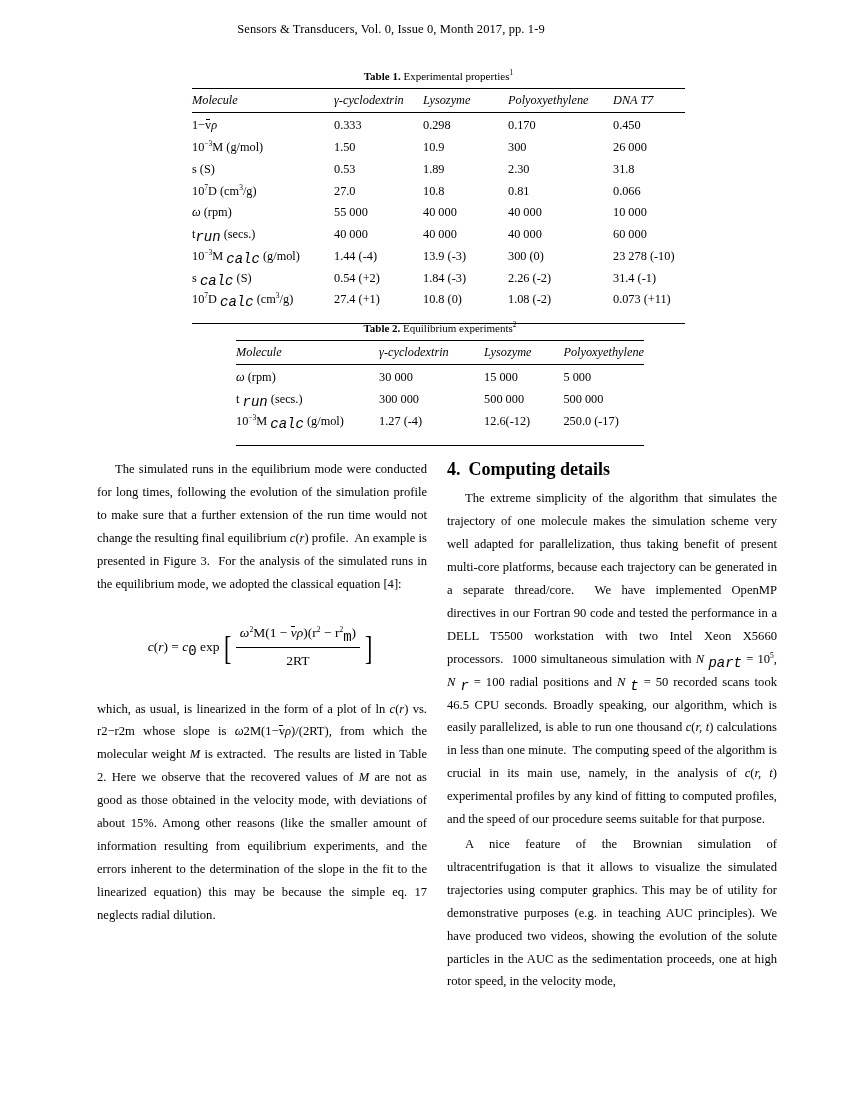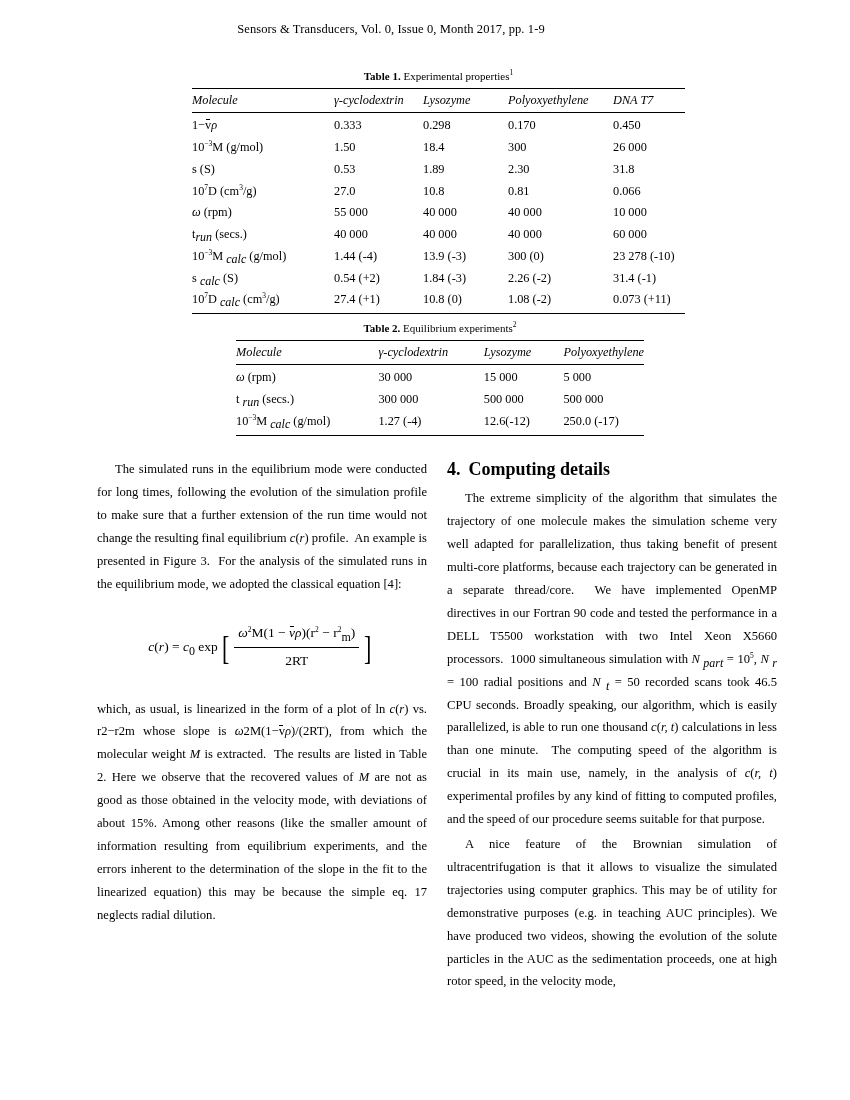--- a/index.html
+++ b/index.html
@@ -39,21 +39,21 @@
   #table2-block { top: 322px; left: 236px; width: 408px; }
 
   .table-caption {
     text-align: center;
     font-size: 11px;
     margin-bottom: 5px;
     line-height: 1.2;
   }
   .table-caption b { font-weight: bold; }
   sup { font-size: 7.5px; vertical-align: super; line-height: 0; }
-  sub { font-size: 12px; vertical-align: sub; line-height: 0; }
+  sub { font-size: 14px; vertical-align: sub; line-height: 0; font-family: Liberation Mono, monospace; }
 
   table.sci {
     border-collapse: collapse;
     width: 100%;
     font-size: 12.3px;
   }
   table.sci th, table.sci td {
     text-align: left;
     padding: 3.4px 0 3.4px 0;
     font-weight: normal;
@@ -63,21 +63,21 @@
   table.sci thead th {
     border-top: 1.1px solid #000;
     border-bottom: 0.7px solid #000;
     padding-top: 4px;
     padding-bottom: 4px;
     font-style: italic;
   }
   table.sci tbody tr:first-child td { padding-top: 5px; }
   table.sci tbody tr:last-child td {
     border-bottom: 1.1px solid #000;
-    padding-bottom: 6px;
+    padding-bottom: 16px;
   }
   .it { font-style: italic; }
   .vbar { position: relative; }
   .vbar::after {
     content: "";
     position: absolute;
     left: 0.5px; right: 1.5px; top: 0.06em;
     border-top: 1px solid #000;
   }
 
@@ -189,21 +189,21 @@
         <tr>
           <td>1−<span class="vbar">v</span><span class="it">ρ</span></td>
           <td>0.333</td>
           <td>0.298</td>
           <td>0.170</td>
           <td>0.450</td>
         </tr>
         <tr>
           <td>10<sup>−3</sup>M (g/mol)</td>
           <td>1.50</td>
-          <td>18.4</td>
+          <td>10.9</td>
           <td>300</td>
           <td>26 000</td>
         </tr>
         <tr>
           <td>s (S)</td>
           <td>0.53</td>
           <td>1.89</td>
           <td>2.30</td>
           <td>31.8</td>
         </tr>

